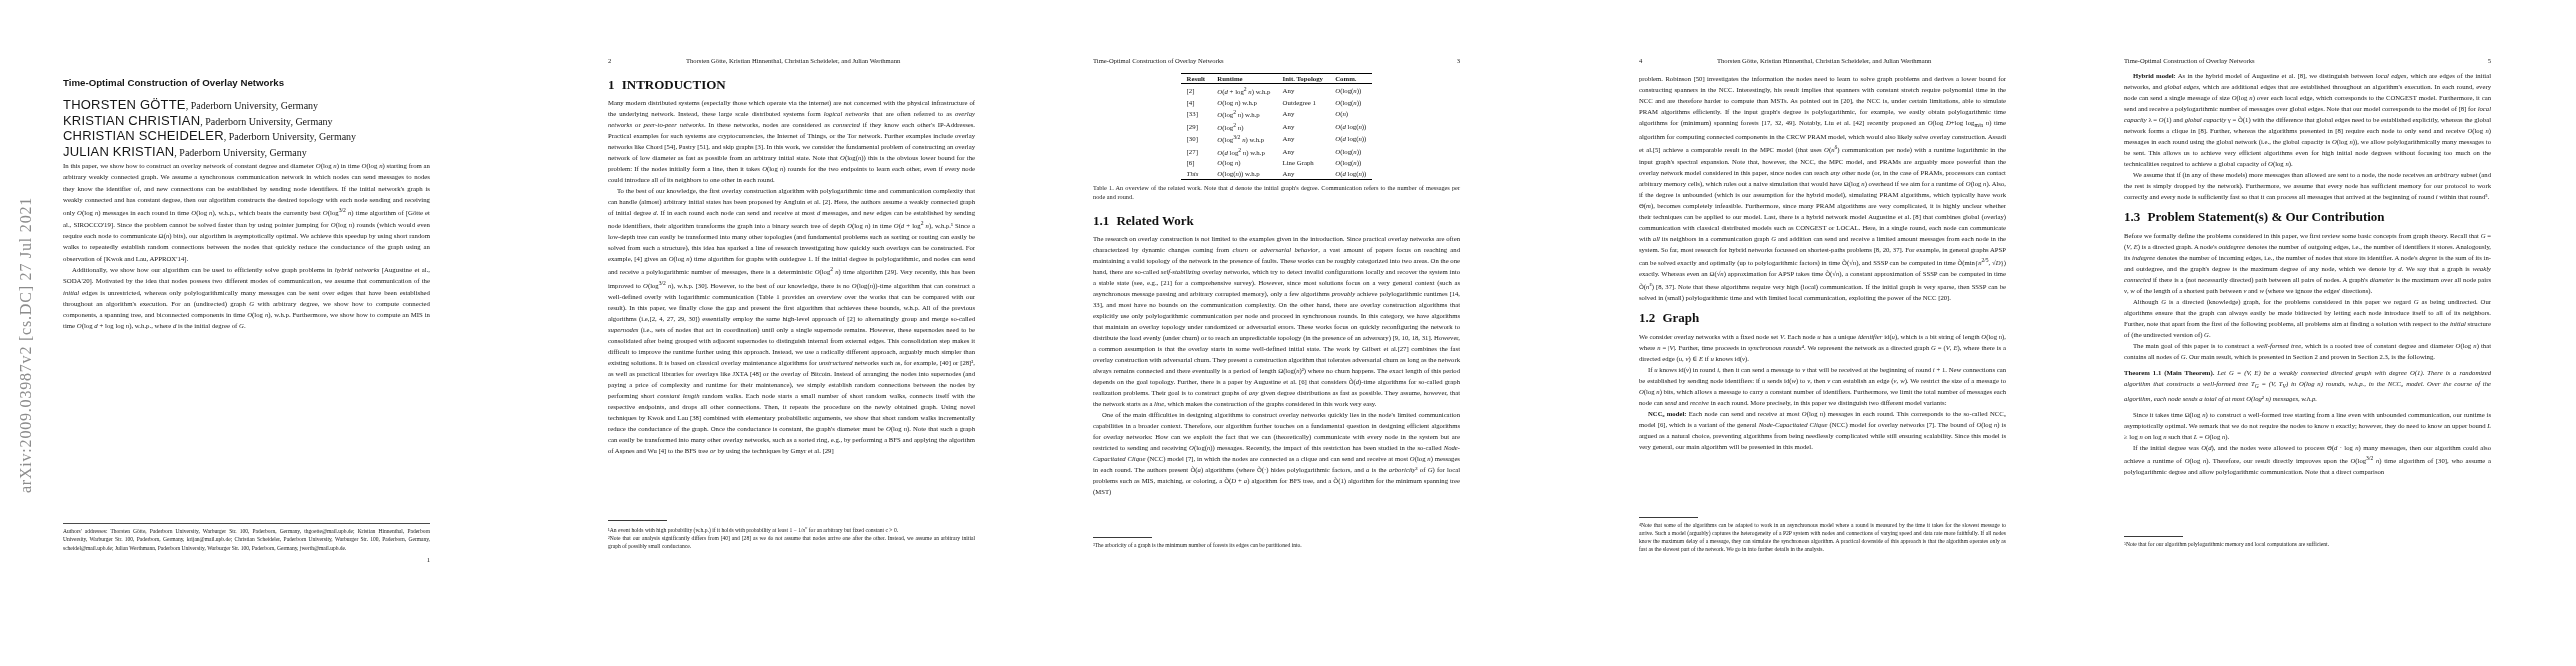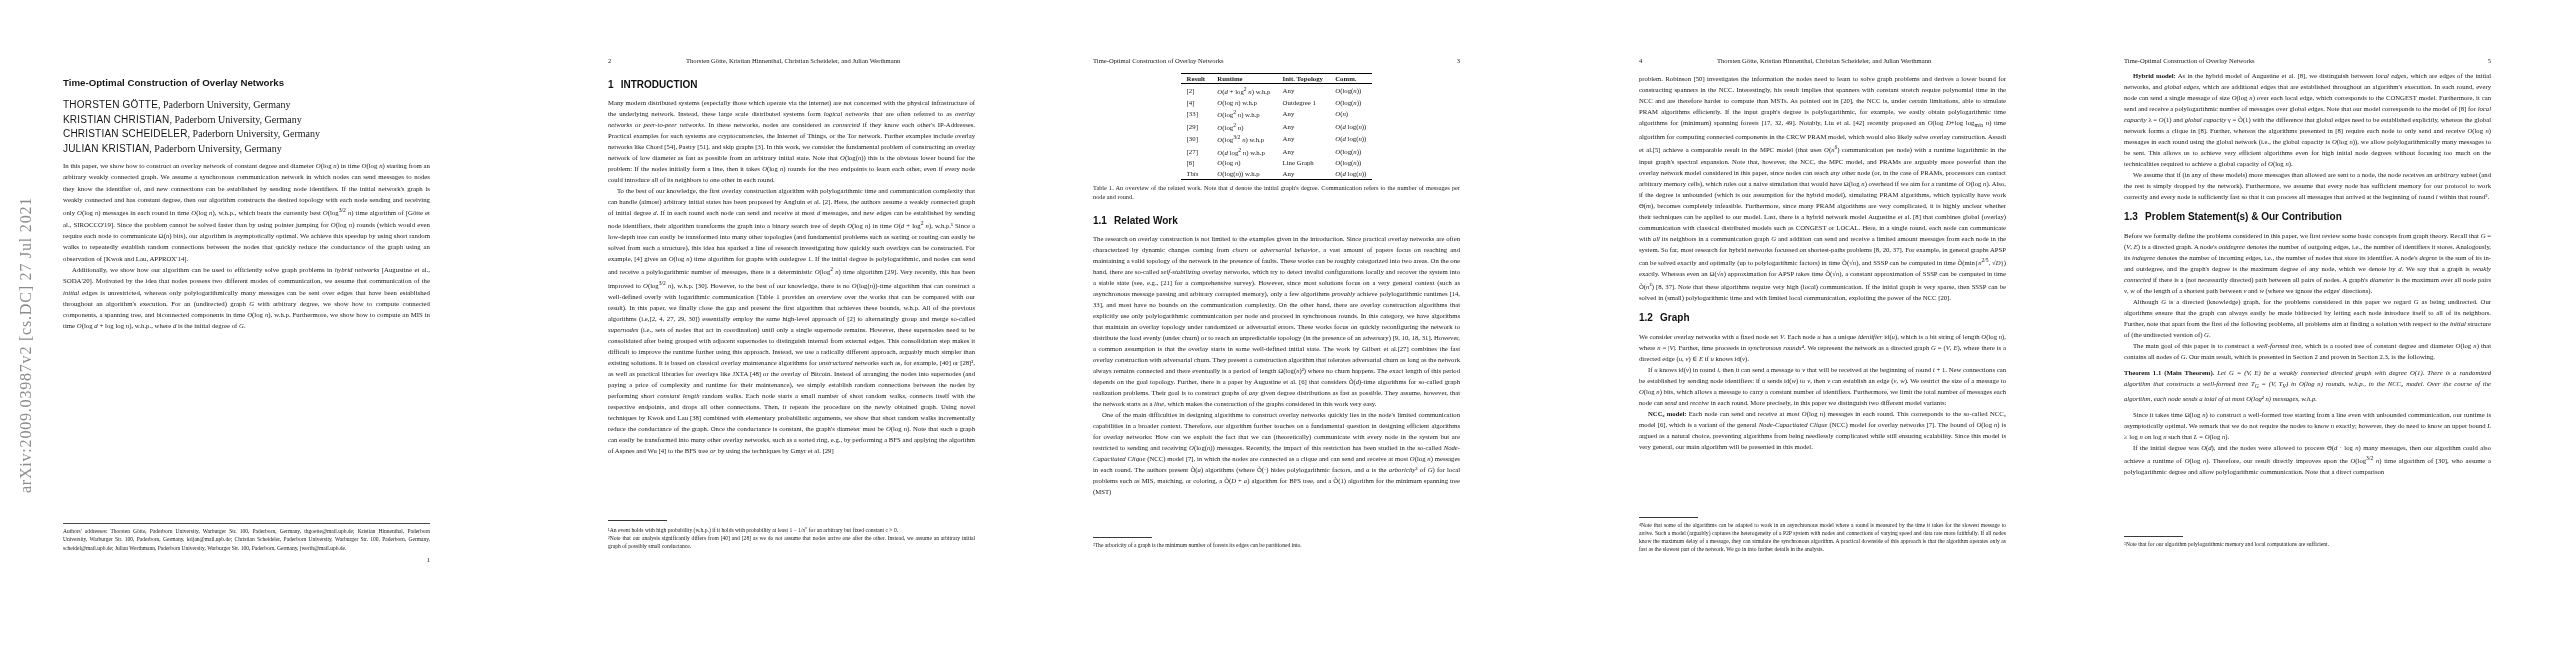--- a/index.html
+++ b/index.html
@@ -10,42 +10,42 @@
   .abs{position:absolute;width:367px;}
 
   
   .watermark{position:absolute;left:25.6px;top:345px;transform:translate(-50%,-50%) rotate(-90deg);
     white-space:nowrap;font-size:16px;letter-spacing:0.8px;color:#8c8c8c;font-family:"Liberation Serif",serif;}
 
   
   .title{top:77px;font-family:"Liberation Sans",sans-serif;font-weight:bold;font-size:9.7px;margin:0;}
   .authors{top:100px;}
   .author-line{margin:0 0 4.2px 0;line-height:9.4px;}
-  .aname{font-family:"Liberation Sans",sans-serif;font-size:10px;letter-spacing:0.2px;}
+  .aname{font-family:"Liberation Sans",sans-serif;font-size:13px;letter-spacing:0.2px;}
   .aafil{font-size:10px;}
   .aafil::before{content:", ";}
   .abstract{top:160px;font-size:6.8px;line-height:11.3px;text-align:justify;}
   .abstract p{margin:0;}
   .abstract p.ind{text-indent:9px;}
   .p1foot{top:523px;}
   .footrule{border-top:1.1px solid #4a4a4a;width:367px;margin:0 0 2.8px 0;}
   .addresses{font-size:5.5px;line-height:8.4px;text-align:justify;margin:0;}
   .pno-bottom{text-align:right;font-size:6.7px;margin-top:3.9px;}
 
   
   .rh{top:57px;display:flex;font-size:6.6px;line-height:7.8px;}
   .rh .left{flex:0 0 auto;}
   .rh .mid{flex:1 1 auto;text-align:center;}
   .rh .right{flex:0 0 auto;}
 
   
   .flow{font-size:6.7px;line-height:11px;text-align:justify;}
   .flow p{margin:0;text-indent:9px;}
   .flow p.ni{text-indent:0;}
-  h2.sec{font-family:Liberation Sans, sans-serif;font-size:10px;font-weight:bold;margin:0 0 7.2px 0;color:#111;}
+  h2.sec{font-family:Liberation Serif, serif;font-size:13px;font-weight:bold;margin:0 0 7.2px 0;color:#111;}
   h2.sec.mid{margin-top:9.4px;}
   .snum{display:inline-block;margin-right:7.2px;}
   #page2 .flow{top:79px;} #page3 .flow{top:215px;} #page4 .flow{top:73px;max-height:442px;overflow:hidden;}
   #page5 .flow{top:70px;max-height:464px;overflow:hidden;}
 
   
   .tablewrap{top:73px;}
   table.t1{margin:0 auto;border-collapse:collapse;font-size:6.8px;border-top:0.9px solid #000;border-bottom:0.9px solid #000;}
   table.t1 th{font-weight:bold;text-align:left;padding:1.1px 6.1px 1.1px 6.1px;border-bottom:0.6px solid #000;}
   table.t1 td{padding:0.7px 6.1px;text-align:left;line-height:9px;}

